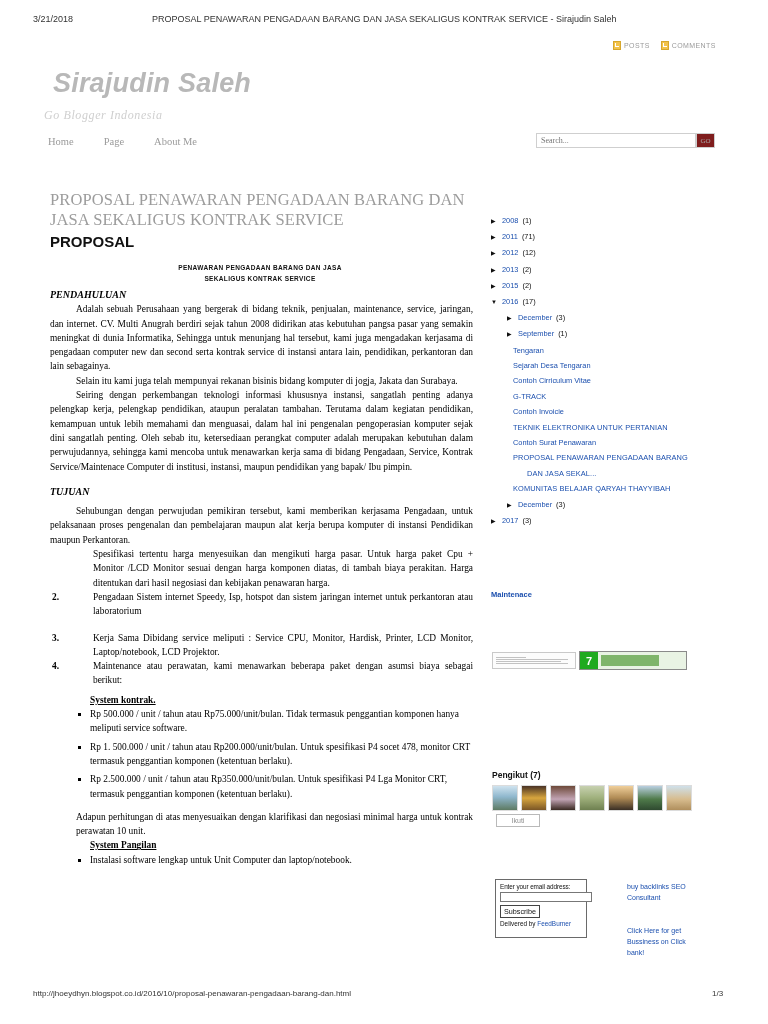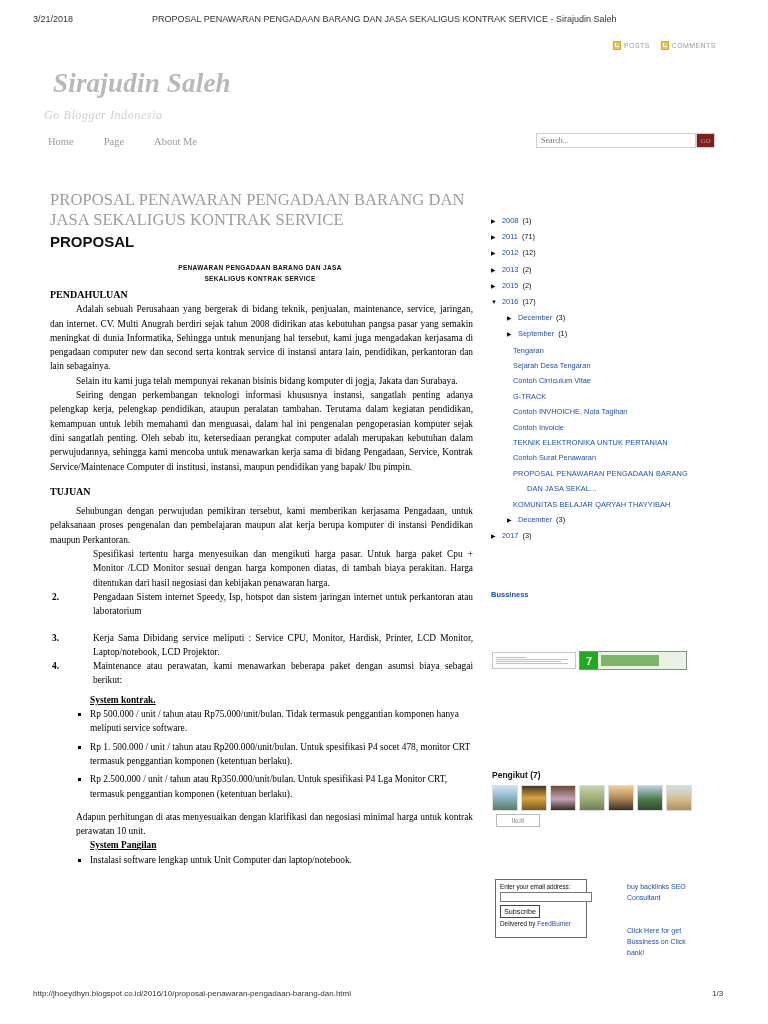--- a/index.html
+++ b/index.html
@@ -34,21 +34,21 @@
     border:1px solid #d6a72d; display:inline-block; position:relative;
   }
   .feedicon::after{
     content:""; position:absolute; left:1px; top:1px; width:3px; height:3px;
     border-left:1px solid #fff; border-bottom:1px solid #fff;
   }
 
   
   .blog-title{
     position:absolute; left:53px; top:68px;
-    font-family:Liberation Serif, serif;
+    font-family:Liberation Sans, sans-serif;
     font-style:italic; font-weight:bold; font-size:27px;
     color:#b8b8b8; letter-spacing:.2px;
   }
   .blog-sub{
     position:absolute; left:44px; top:108px;
     font-family:"Liberation Serif", serif;
     font-style:italic; font-size:12px; color:#cfcfcf;
     letter-spacing:.6px;
   }
   .navbar{
@@ -95,21 +95,21 @@
     line-height:11px; letter-spacing:.35px;
   }
 
   .body-col{
     position:absolute; left:50px; top:288px; width:423px;
     font-family:"Liberation Serif", serif;
     font-size:9.4px; line-height:14.3px; color:#000;
   }
   .body-col p{ margin:0; text-align:justify; }
   .body-col p.ind{ text-indent:26px; }
-  .sec{ font-weight:bold; font-size:10px; margin-top:0; }
+  .sec{ font-weight:bold; font-size:10px; margin-top:0;font-style:italic; }
   .gap{ height:11px; }
   .gap-s{ height:5px; }
 
   .numlist{ margin:0; padding:0; list-style:none; }
   .numlist li{ position:relative; padding-left:43px; margin-bottom:0; text-align:justify;}
   .numlist li .num{ position:absolute; left:2px; top:0; font-weight:bold; }
 
   .sublabel{
     font-weight:bold; text-decoration:underline; margin-left:26px; display:inline-block;
   }
@@ -357,21 +357,20 @@
     <span class="tri">▶</span>
     <span class="arch-y">September</span>
     <span class="cnt">(1)</span>
   </div>
 
   <div class="lvl3">
     <a class="post-link">Tengaran</a>
     <a class="post-link">Sejarah Desa Tengaran</a>
     <a class="post-link">Contoh Cirriculum Vitae</a>
     <a class="post-link">G-TRACK</a>
-    <a class="post-link">Contoh INVHOICHE, Nota Tagihan</a>
     <a class="post-link">Contoh Invoicie</a>
     <a class="post-link caps">TEKNIK ELEKTRONIKA UNTUK PERTANIAN</a>
     <a class="post-link">Contoh Surat Penawaran</a>
     <a class="post-link caps">
       <span>PROPOSAL PENAWARAN PENGADAAN BARANG</span>
       <span class="cont">DAN JASA SEKAL...</span>
     </a>
     <a class="post-link caps">KOMUNITAS BELAJAR QARYAH THAYYIBAH</a>
   </div>
 
@@ -380,21 +379,21 @@
     <span class="arch-y">December</span>
     <span class="cnt">(3)</span>
   </div>
   <div class="arch-row">
     <span class="tri">▶</span>
     <span class="arch-y">2017</span>
     <span class="cnt">(3)</span>
   </div>
 </div>
 
-<div class="translate-lbl">Bussiness</div>
+<div class="translate-lbl">Maintenace</div>
 
 <div class="counter-wrap">
   <div class="counter-left">
     <div class="ln s"></div>
     <div class="ln l"></div>
     <div class="ln m"></div>
     <div class="ln l"></div>
   </div>
   <div class="counter-right">
     <div class="cbadge">7</div>

